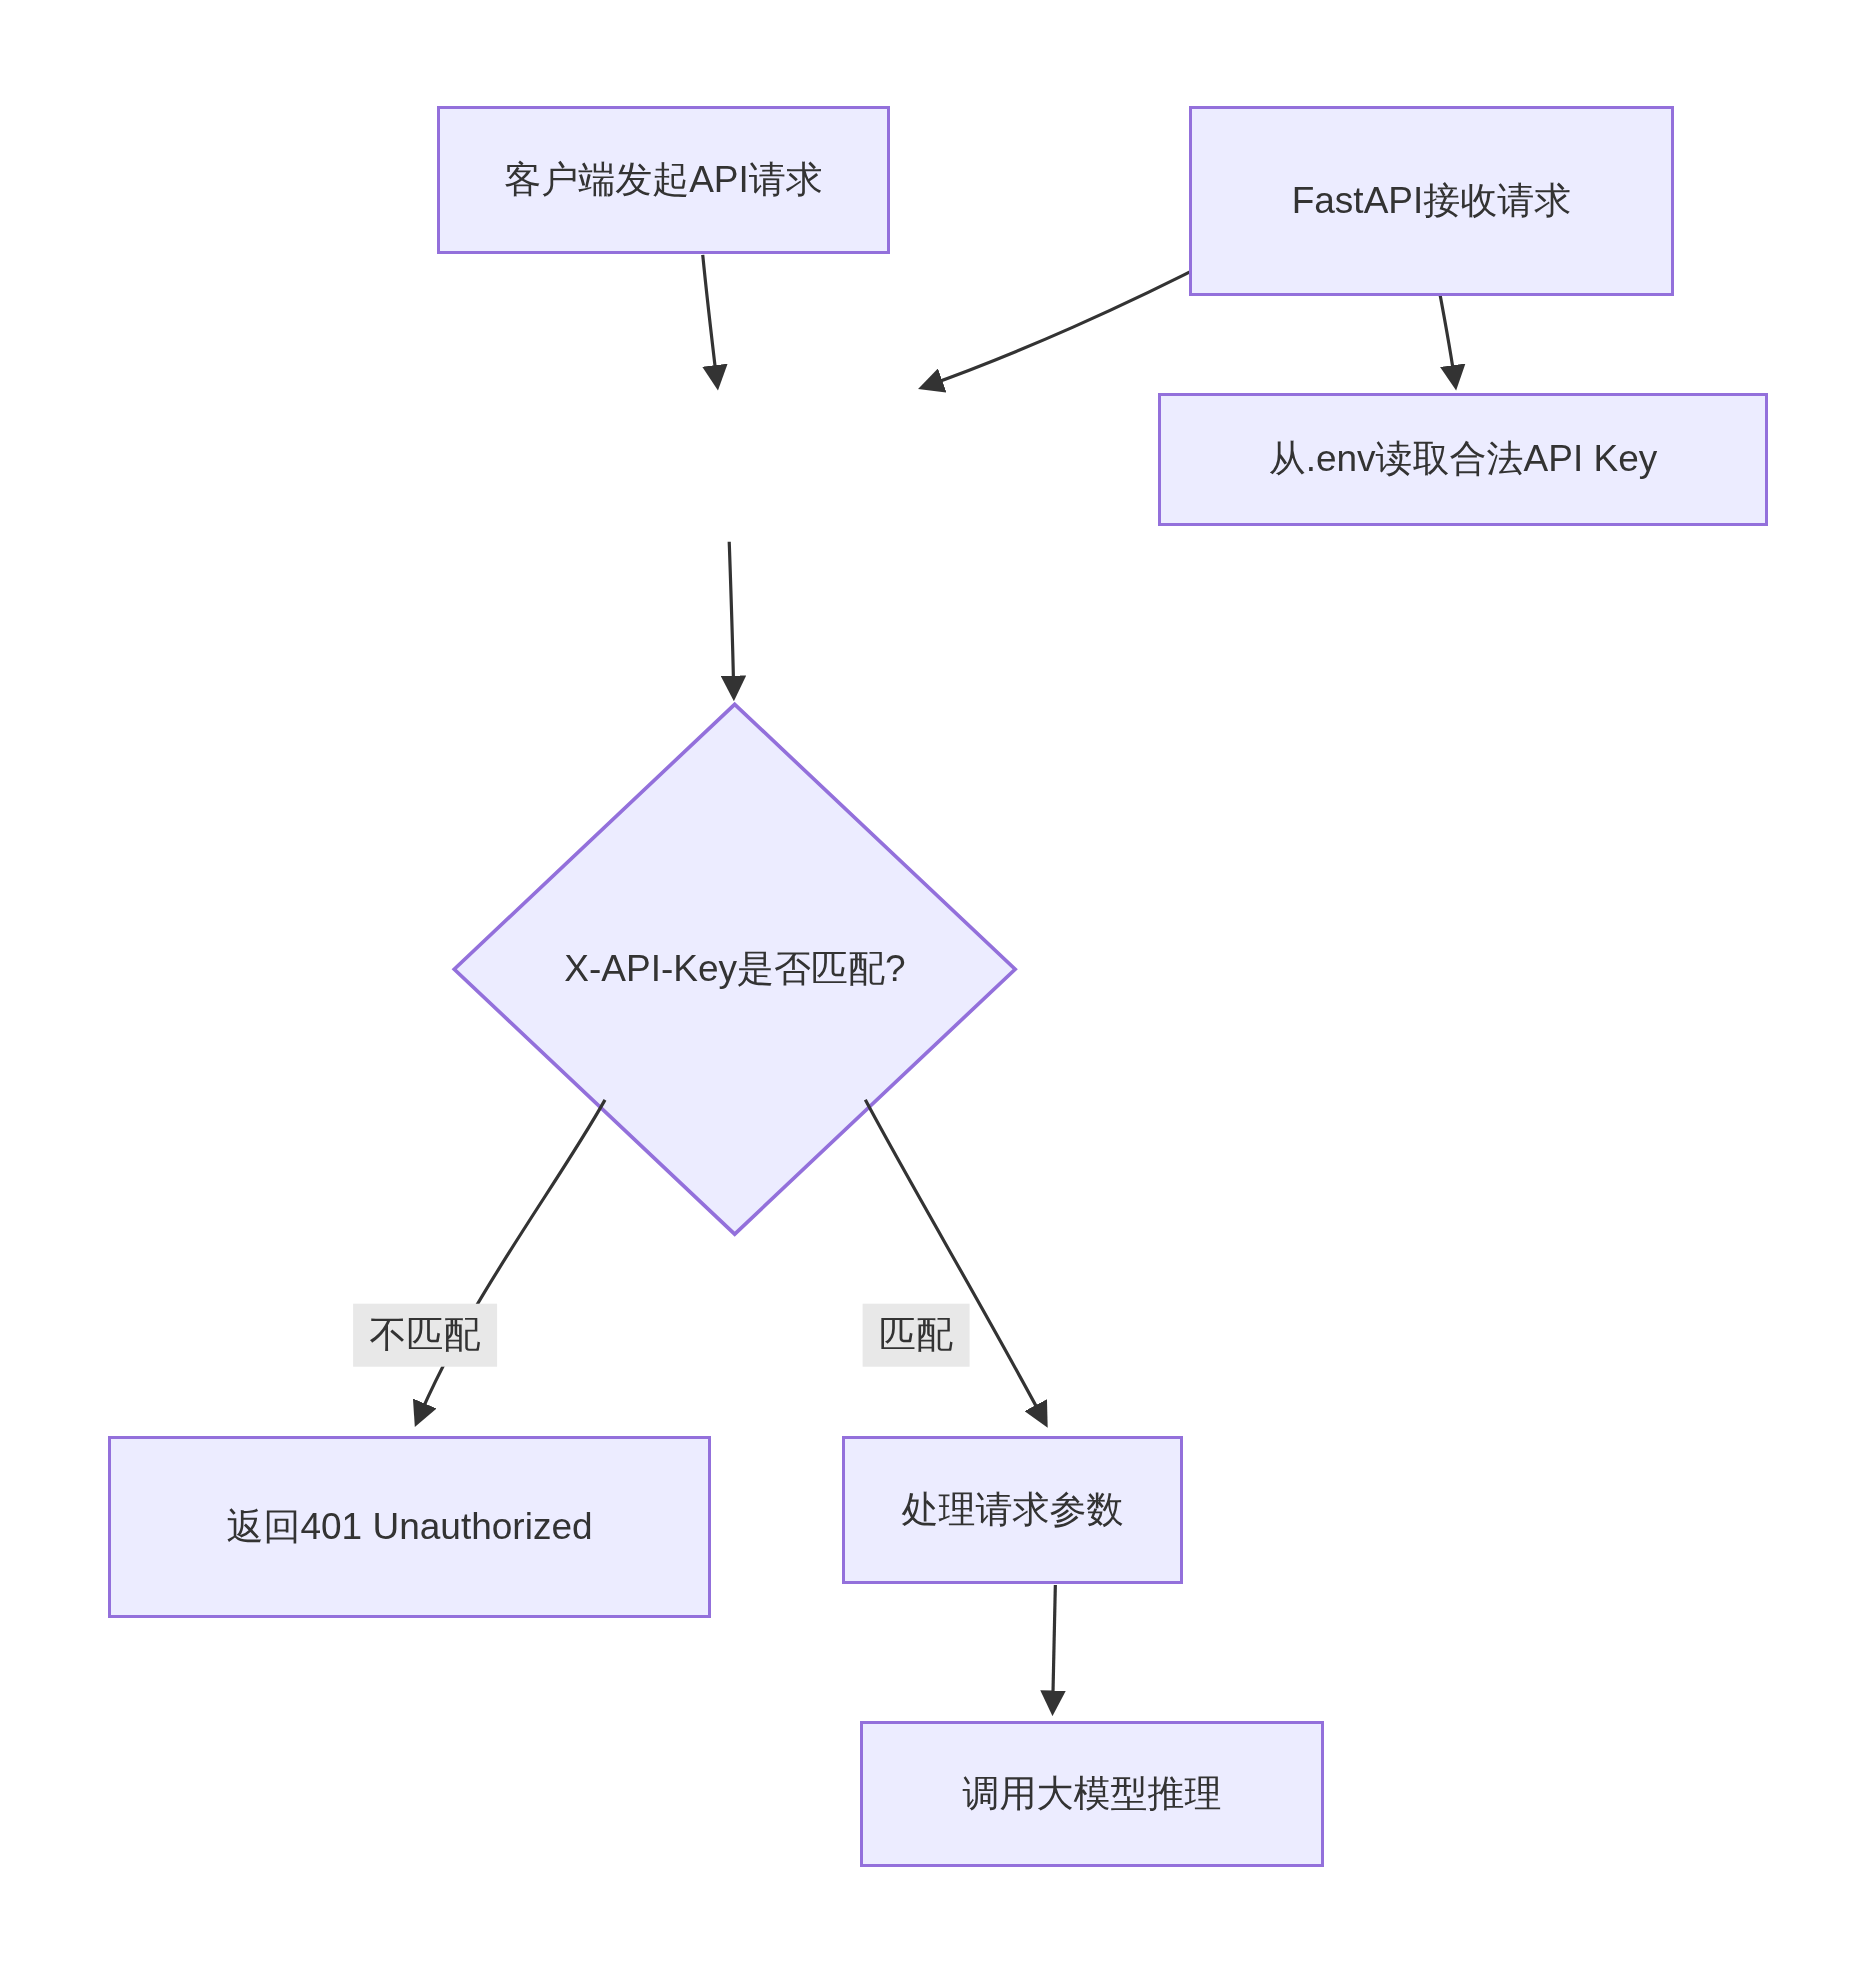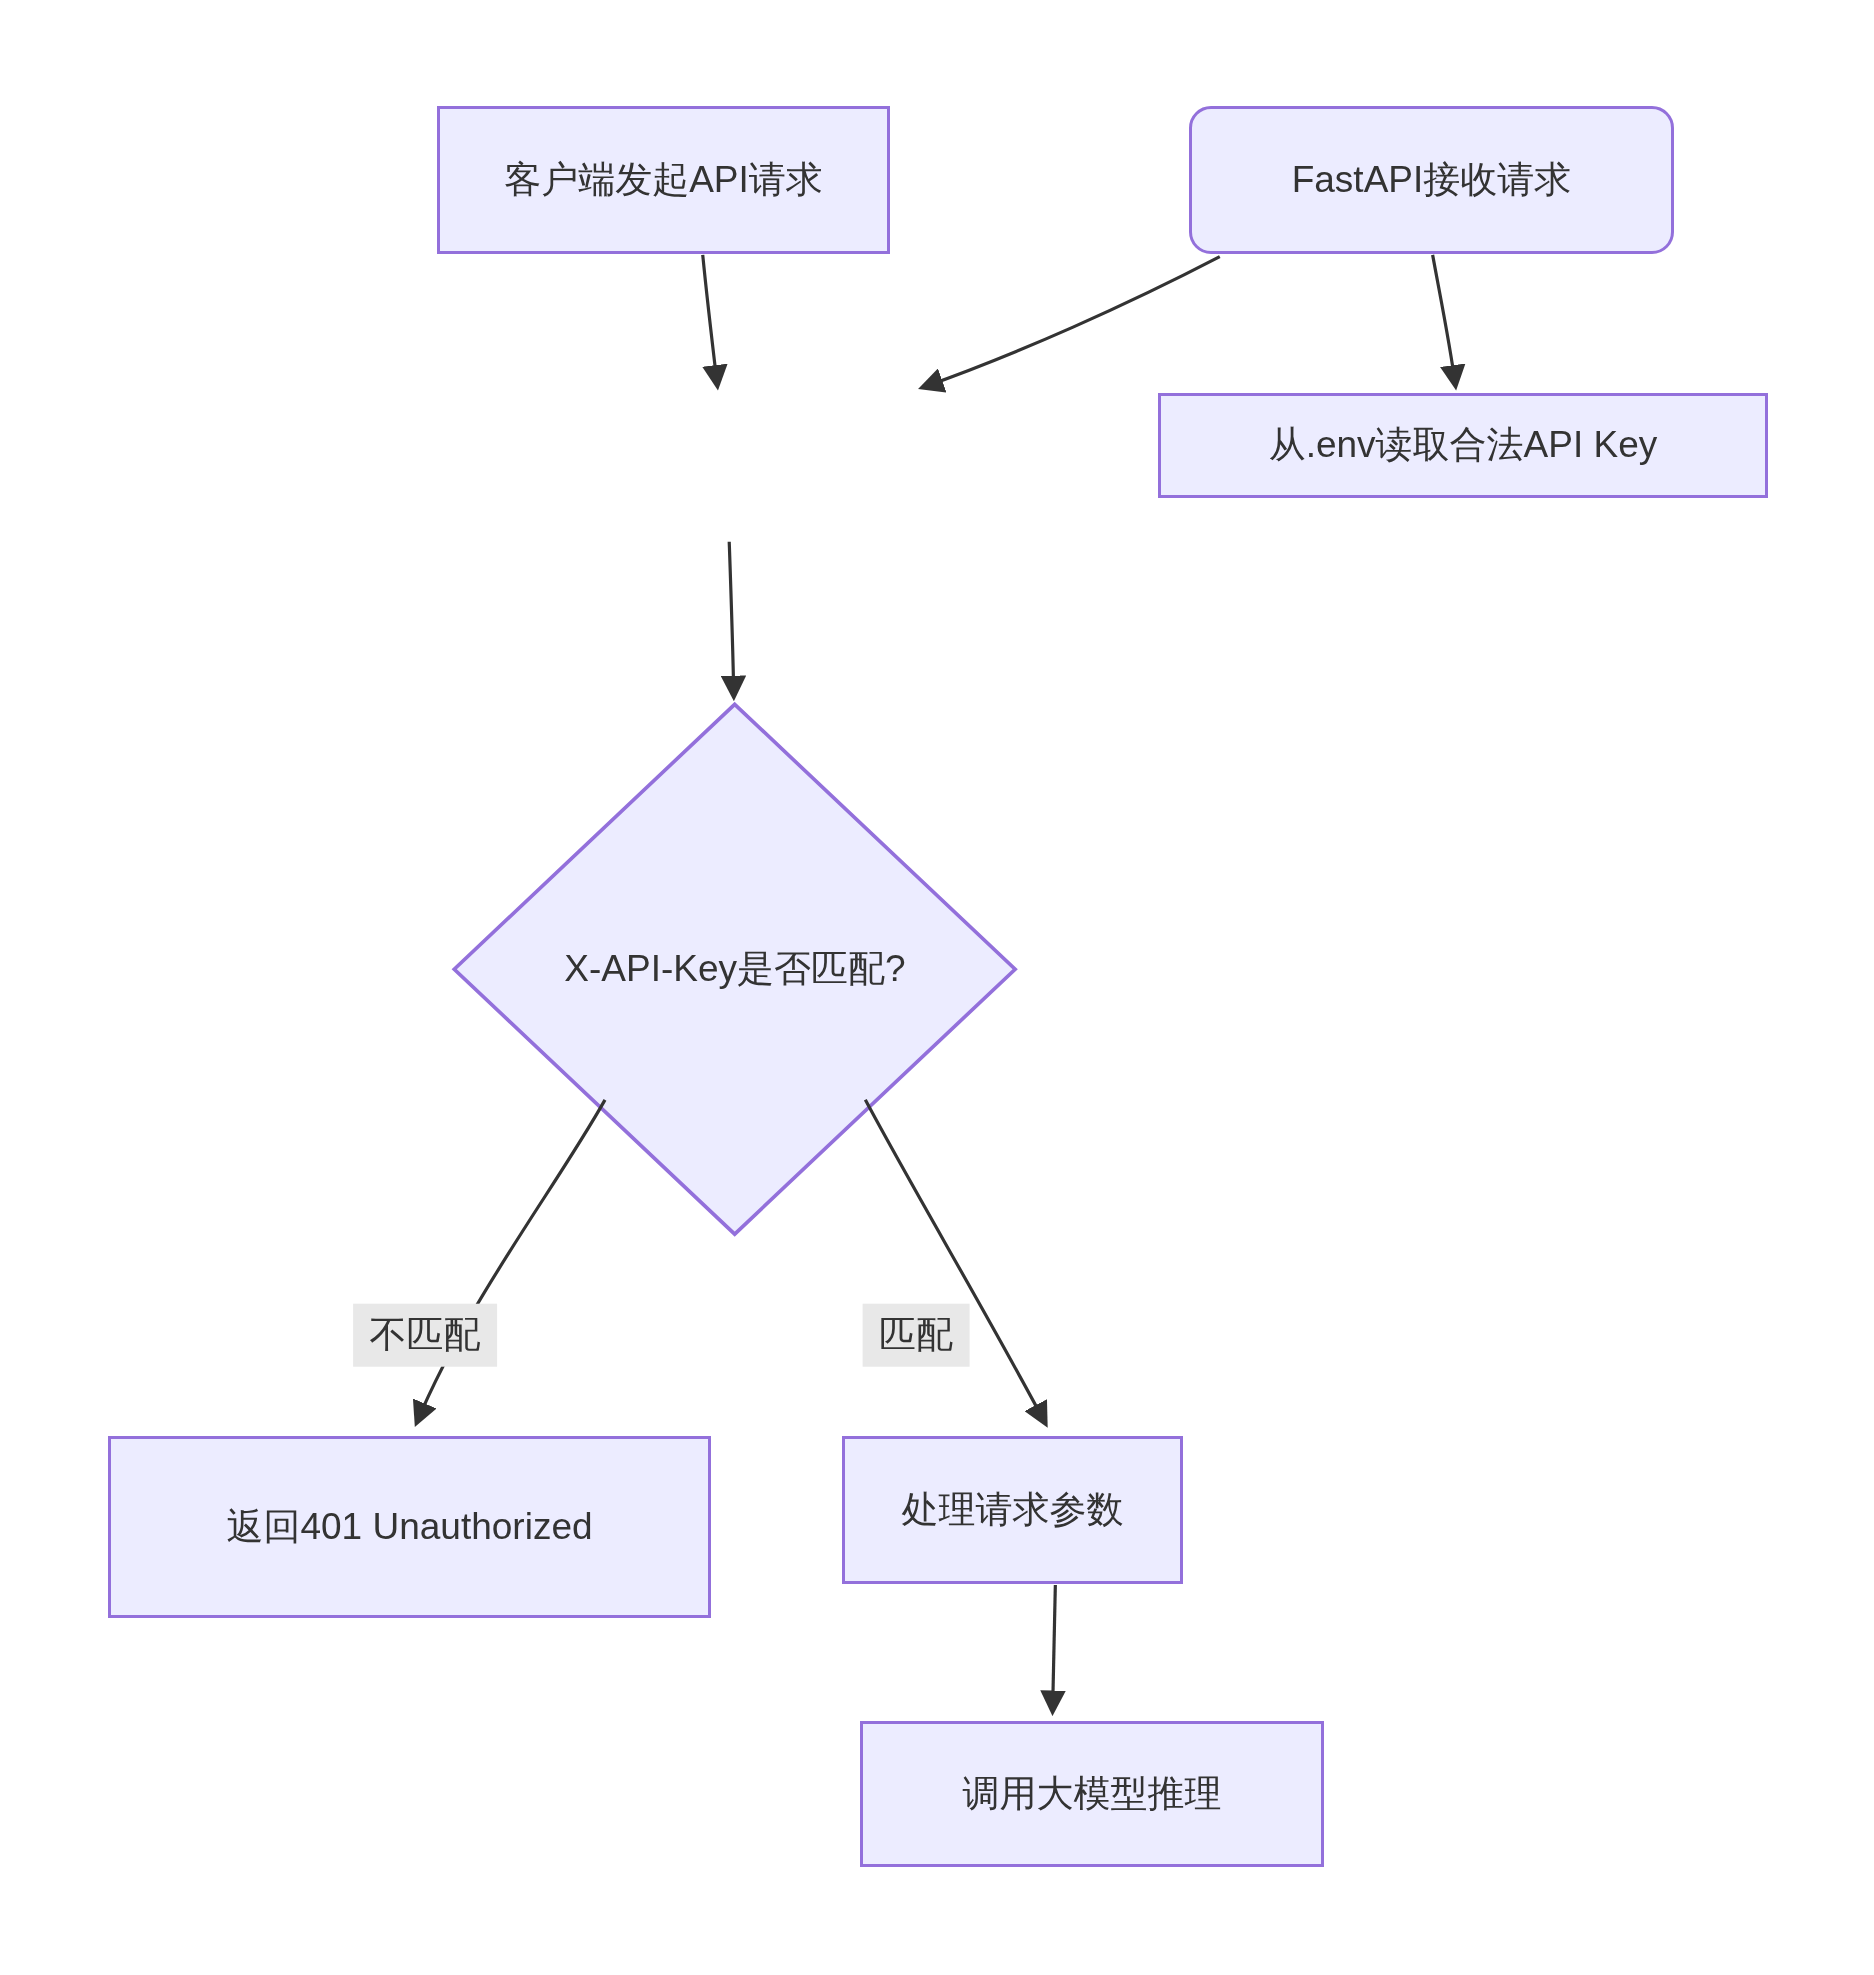--- a/index.html
+++ b/index.html
@@ -52,23 +52,23 @@
     transform: translate(-50%, -50%);
     background: var(--label-bg, #e8e8e8);
     padding: 9.1px 16.4px;
     font-size: 37px;
     line-height: 1.2;
     color: var(--text, #333333);
     white-space: nowrap;
   }
   
   #node-client-request   { left: 437px;  top: 106px;  width: 453px; height: 148px; }
-  #node-fastapi-receive  { left: 1189px; top: 106px;  width: 485px; height: 148px; border-radius: 22px; }
+  #node-fastapi-receive  { left: 1189px; top: 106px;  width: 485px; height: 190px; }
   #node-header-api-key   { left: 445px;  top: 393px;  width: 569px; height: 148px; }
-  #node-env-api-key      { left: 1158px; top: 393px;  width: 610px; height: 105px; }
+  #node-env-api-key      { left: 1158px; top: 393px;  width: 610px; height: 133px; }
   #node-return-401       { left: 108px;  top: 1436px; width: 603px; height: 182px; }
   #node-process-params   { left: 842px;  top: 1436px; width: 341px; height: 148px; }
   #node-call-llm         { left: 860px;  top: 1721px; width: 464px; height: 146px; }
   #label-no-match { left: 425px;  top: 1335px; }
   #label-match    { left: 916px; top: 1335px; }
   #diamond-text   { left: 735px;  top: 969px; }
 </style>
 </head>
 <body>
 

